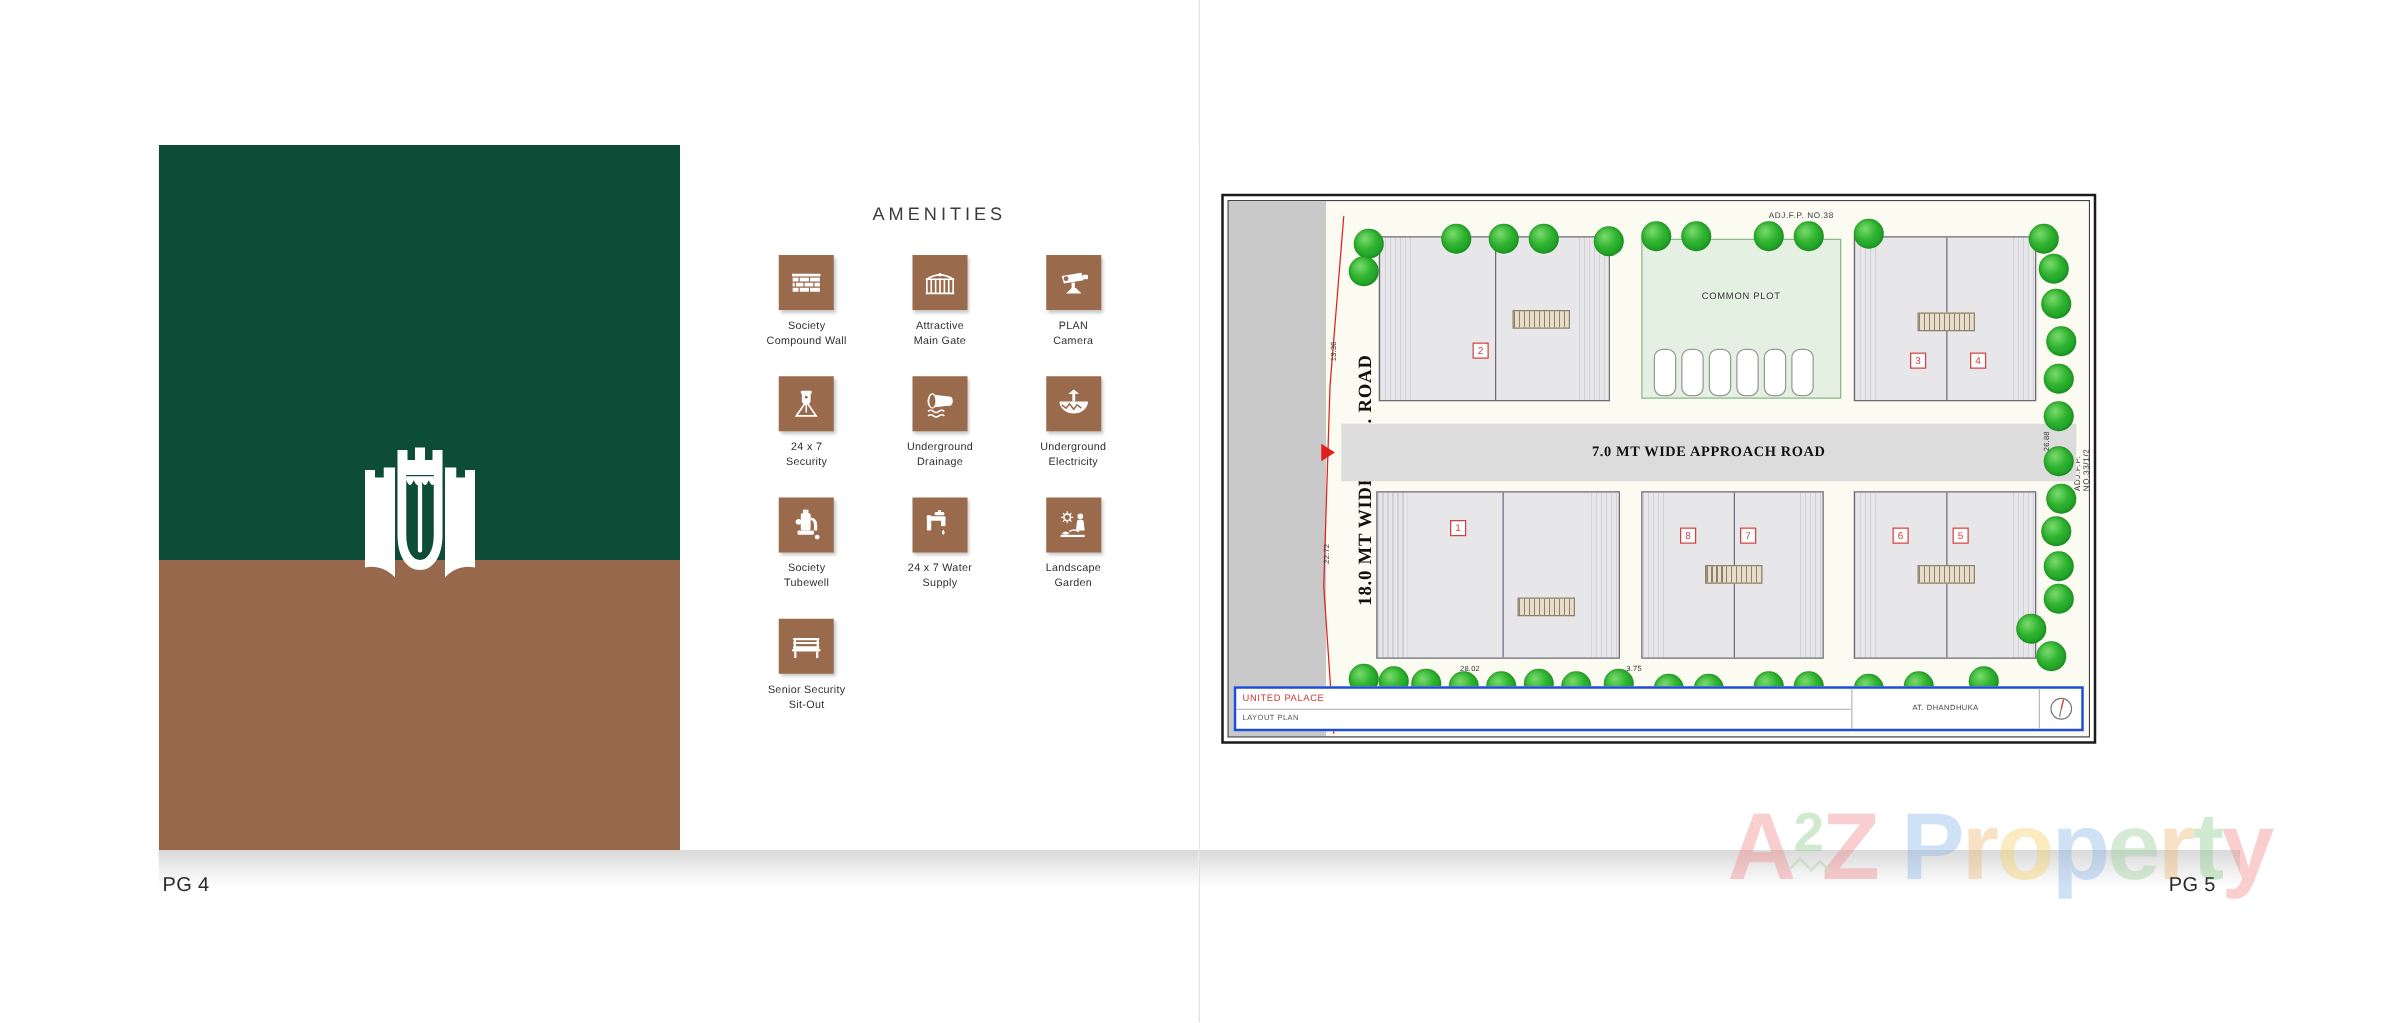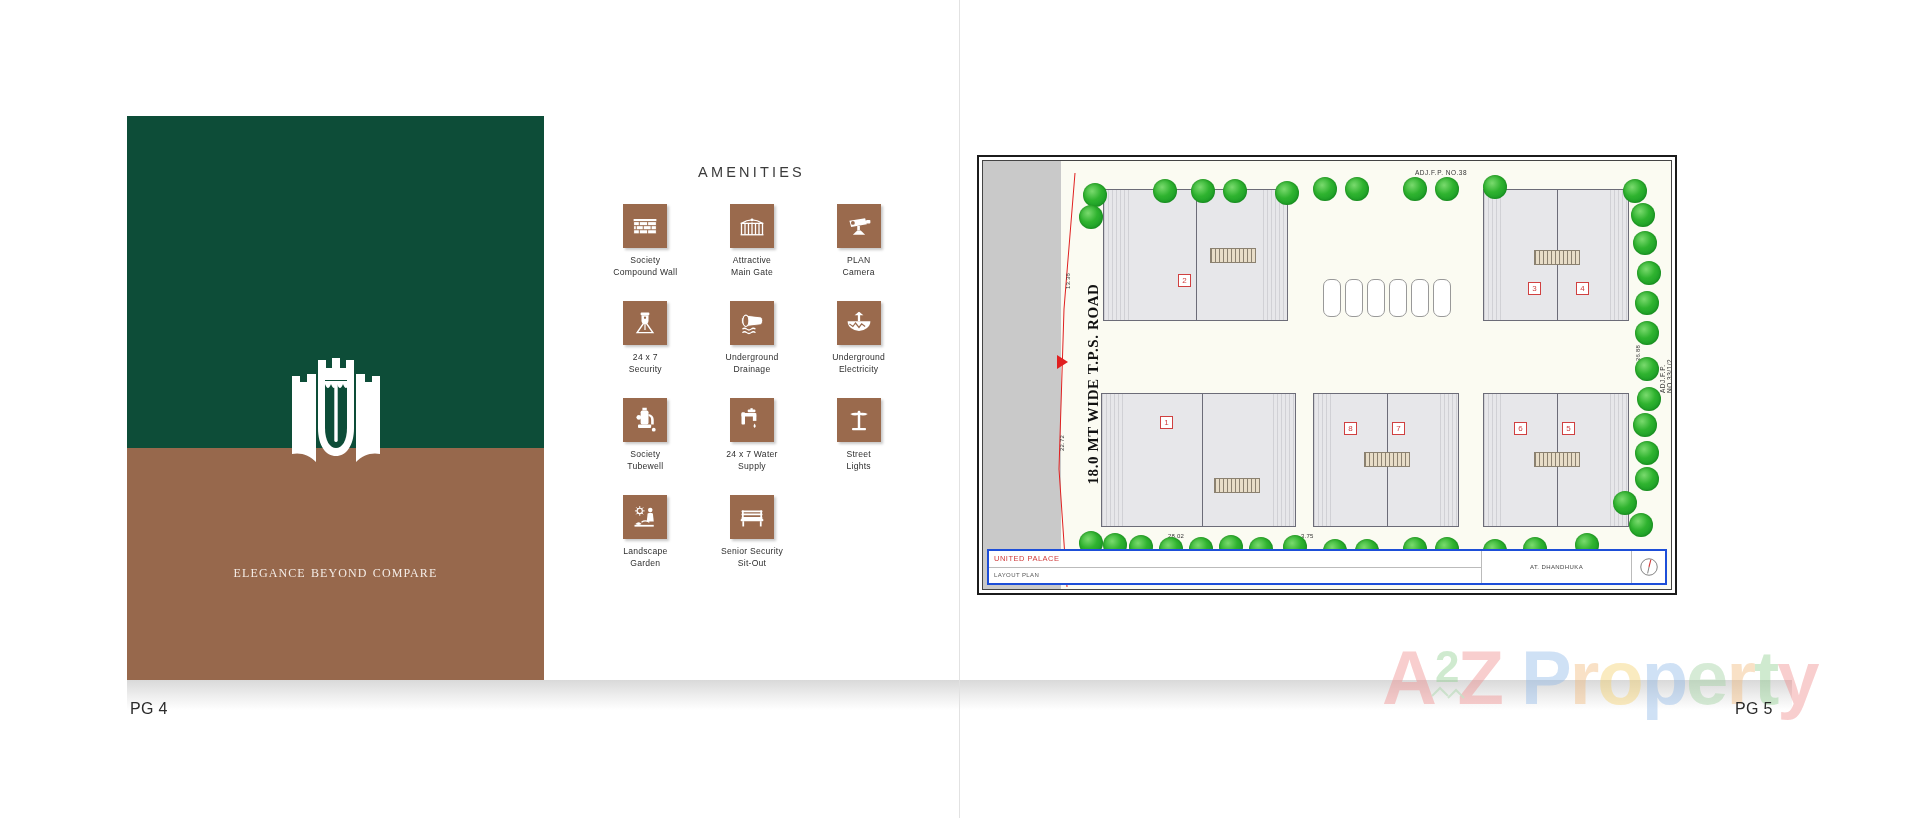--- a/index.html
+++ b/index.html
@@ -207,21 +207,20 @@
           </g>
           <g fill="#ffffff">
 
             <rect x="54.3" y="32" width="3.4" height="60" rx="1.4"></rect>
             <path d="M45 34 q3 8 6 0 q3 8 6 0 q3 8 6 0 q3 8 6 0 L67 33 L45 33 Z"></path>
             <rect x="45" y="31" width="22" height="3.2"></rect>
           </g>
         </svg>
       </div>
 
-      <div class="brand-tagline">Elegance Beyond Compare</div>
     </div>
 
     <div class="amen-panel">
       <div class="amen-title">AMENITIES</div>
       <div class="amen-grid">
           <div class="amen-item">
             <div class="amen-tile">
               <svg viewBox="0 0 32 32" fill="#fff">
                 <rect x="3" y="8" width="26" height="3"></rect>
                 <g stroke="#9a6a4d" stroke-width="1.1">
@@ -333,33 +332,20 @@
                 <rect x="4" y="7" width="4" height="14" rx="1"></rect>
                 <rect x="4" y="8" width="17" height="4" rx="1"></rect>
                 <rect x="17" y="11" width="4" height="6"></rect>
                 <rect x="11" y="4" width="9" height="3" rx="1.4"></rect>
                 <rect x="14.2" y="2.5" width="2.6" height="3"></rect>
                 <path d="M19 20 q2.5 3.5 0 5 q-2.5 -1.5 0 -5 z"></path>
               </svg>
             </div>
             <div class="amen-label">24 x 7 Water
 Supply</div>
-          </div>
-          <div class="amen-item">
-            <div class="amen-tile">
-              <svg viewBox="0 0 32 32" fill="#fff">
-                <rect x="14.6" y="8" width="2.8" height="19"></rect>
-                <rect x="8" y="25" width="16" height="2.6" rx="1"></rect>
-                <path d="M16 8 q-6 -1 -10 1 q4 3 10 1 z"></path>
-                <path d="M16 8 q6 -1 10 1 q-4 3 -10 1 z"></path>
-                <circle cx="16" cy="7" r="1.6"></circle>
-              </svg>
-            </div>
-            <div class="amen-label">Street
-Lights</div>
           </div>
           <div class="amen-item">
             <div class="amen-tile">
               <svg viewBox="0 0 32 32" fill="#fff">
                 <circle cx="10" cy="9" r="3" fill="none" stroke="#fff" stroke-width="1.3"></circle>
                 <g stroke="#fff" stroke-width="1.1">
                   <line x1="10" y1="3.5" x2="10" y2="6"></line>
                   <line x1="10" y1="12" x2="10" y2="14.5"></line>
                   <line x1="4.5" y1="9" x2="7" y2="9"></line>
                   <line x1="13" y1="9" x2="15.5" y2="9"></line>
@@ -415,20 +401,23 @@
         </svg>
         <div class="arrow-mark" style="left:74px; top:194px;"></div>
 
         <div class="dim dim-v" style="left:82px; top:128px;">13.36</div>
         <div class="dim dim-v" style="left:76px; top:290px;">22.72</div>
 
         <div class="adj-label" style="left: 432px; top: 8px;">ADJ.F.P. NO.38</div>
         <div class="adj-label" style="left: 420px; top: 404px;">ADJ.F.P. NO.33/1/2</div>
         <div class="adj-label dim-v" style="left: 676px; top: 232px;">ADJ.F.P. NO.33/1/2</div>
 
+        <div class="common-plot">
+          <span>COMMON PLOT</span>
+        </div>
         <div class="parking-row">
           <div class="car"></div>
           <div class="car"></div>
           <div class="car"></div>
           <div class="car"></div>
           <div class="car"></div>
           <div class="car"></div>
         </div>
 
         <div class="block" style="left:120px; top:28px; width:185px; height:132px;">
@@ -441,20 +430,23 @@
 
         <div class="block" style="left:500px; top:28px; width:146px; height:132px;">
           <div class="hatch" style="left:0;width:20px;"></div>
           <div class="hatch" style="left:126px;width:20px;"></div>
           <div class="unit-sep" style="left:73px;"></div>
           <div class="stair" style="left:50px; top:60px;"></div>
           <div class="plot-num" style="left:44px; top:92px;">3</div>
           <div class="plot-num" style="left:92px; top:92px;">4</div>
         </div>
 
+        <div class="approach-road">
+          <span>7.0 MT WIDE APPROACH ROAD</span>
+        </div>
 
         <div class="block" style="left:118px; top:232px; width:195px; height:134px;">
           <div class="hatch" style="left:0;width:24px;"></div>
           <div class="hatch" style="left:171px;width:24px;"></div>
           <div class="unit-sep" style="left:100px;"></div>
           <div class="stair" style="left:112px; top:84px;"></div>
           <div class="plot-num" style="left:58px; top:22px;">1</div>
         </div>
 
         <div class="block" style="left:330px; top:232px; width:146px; height:134px;">

